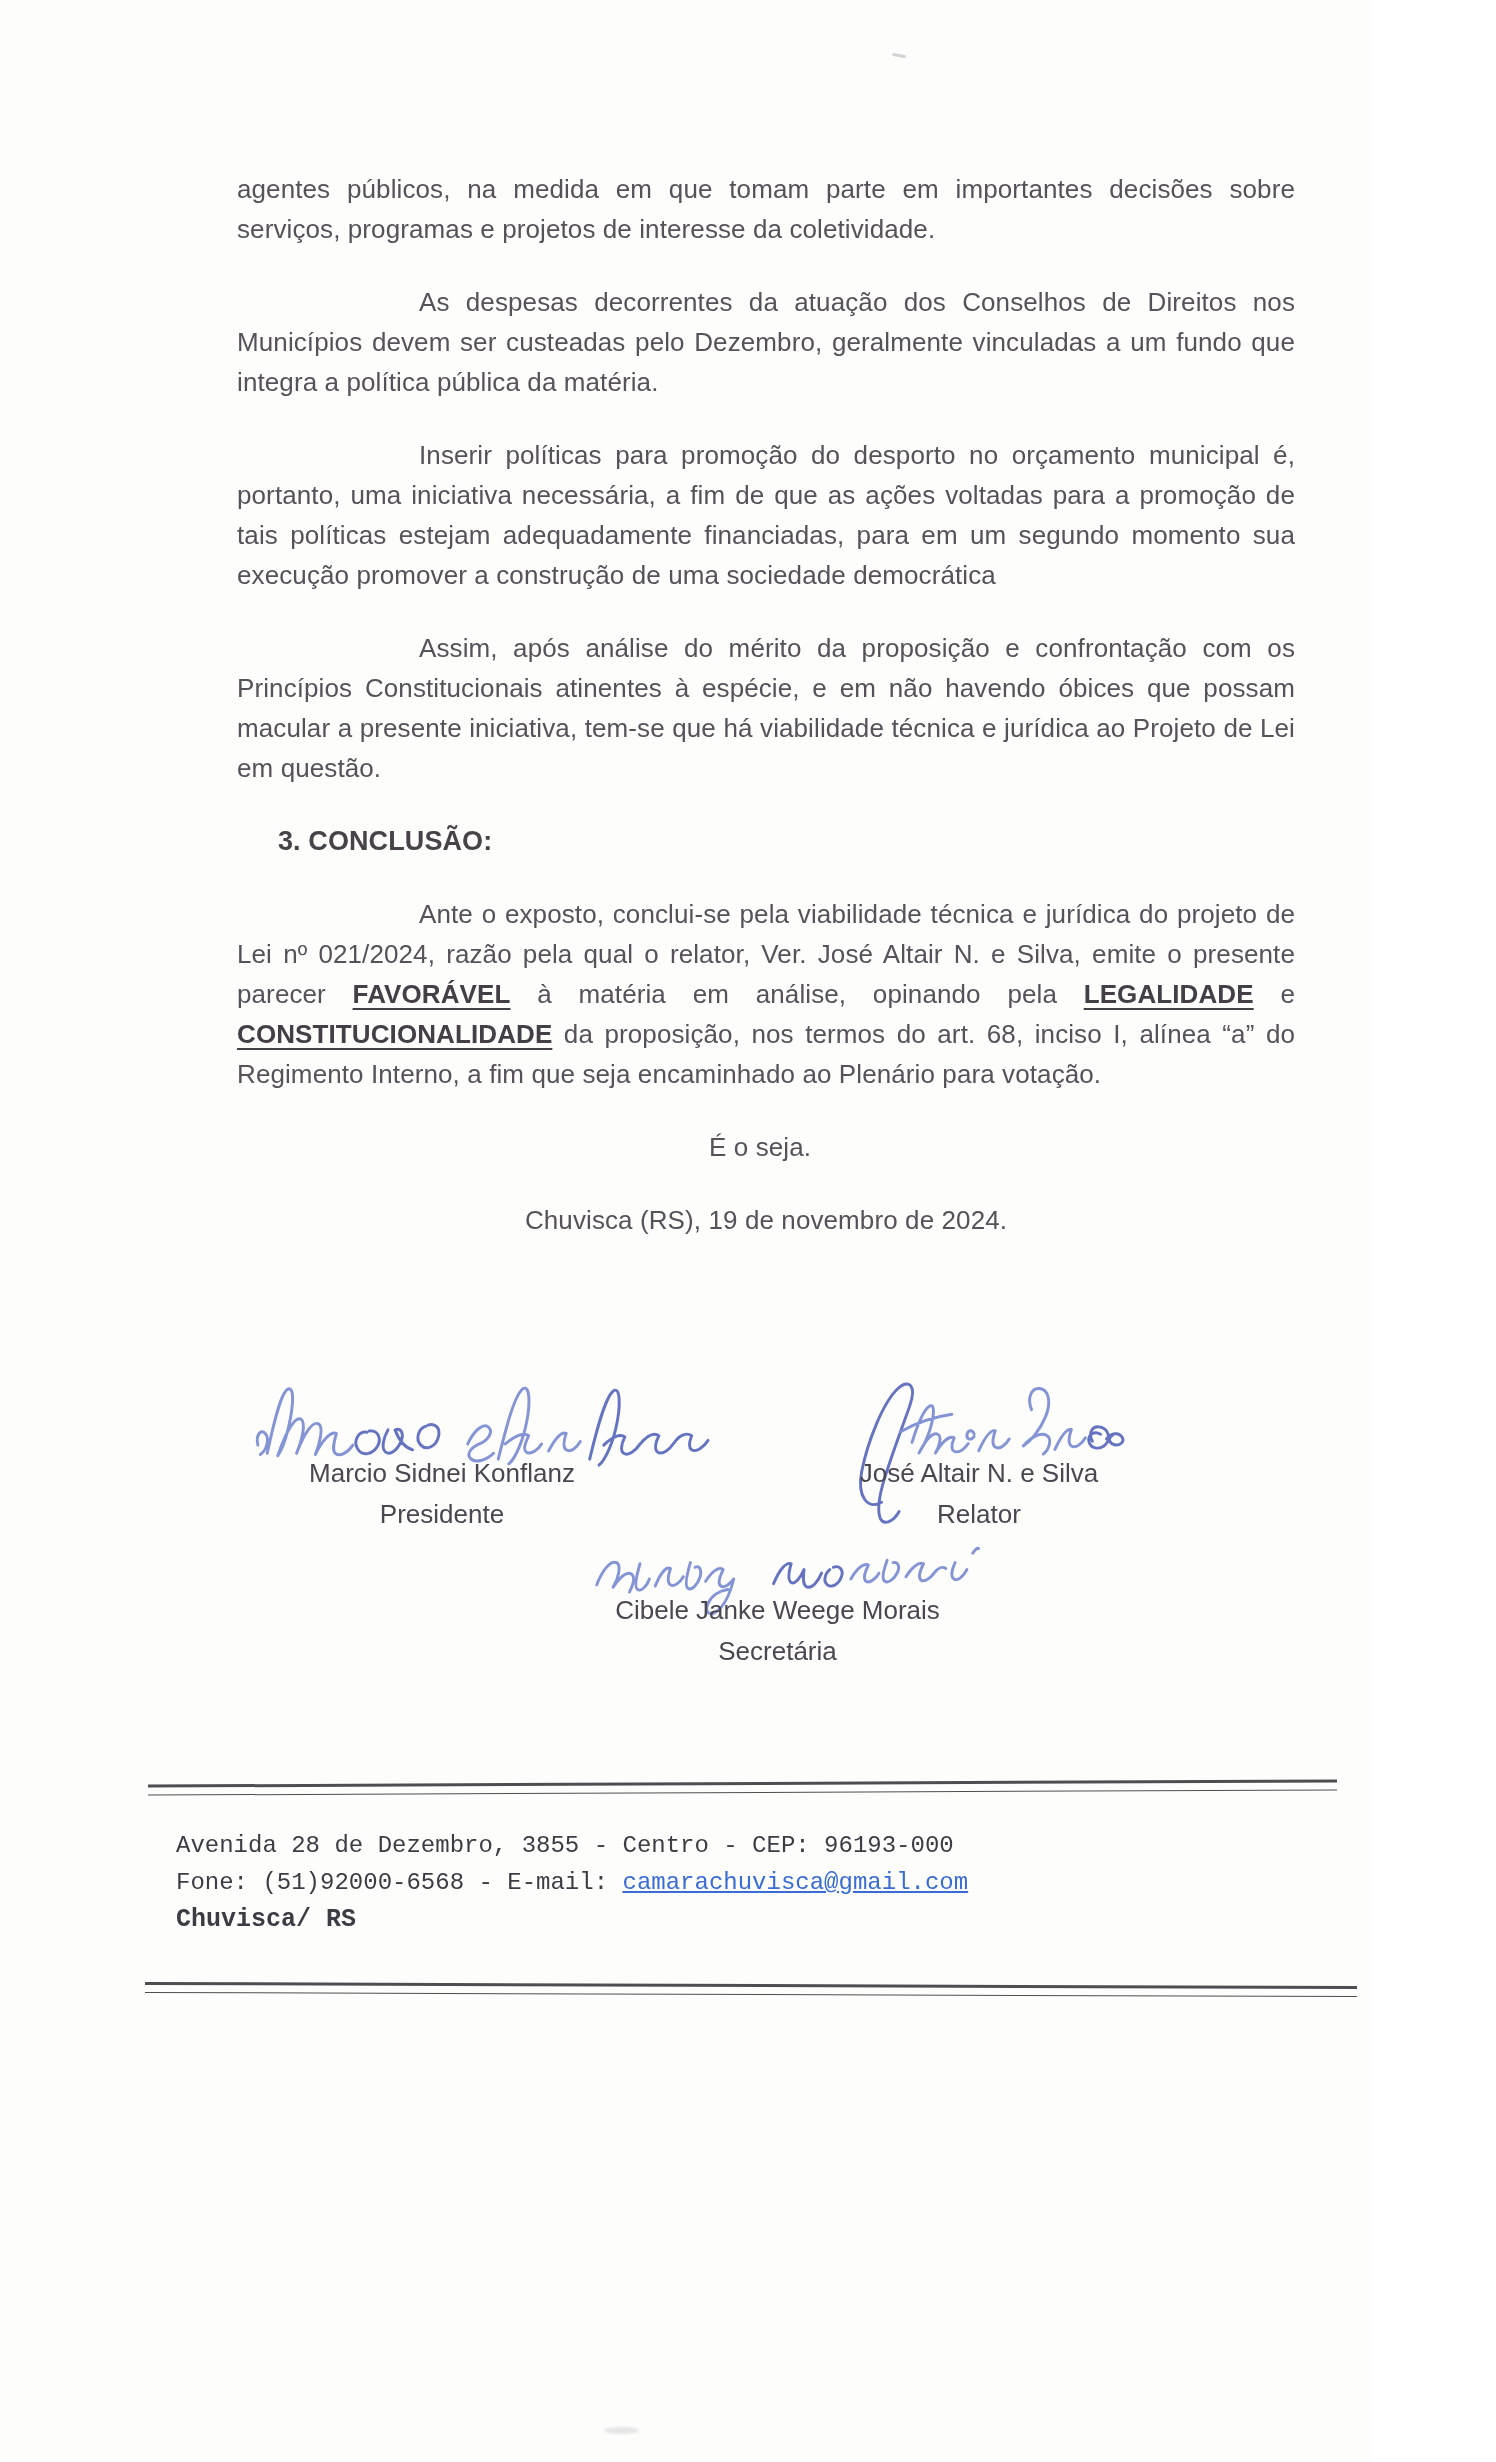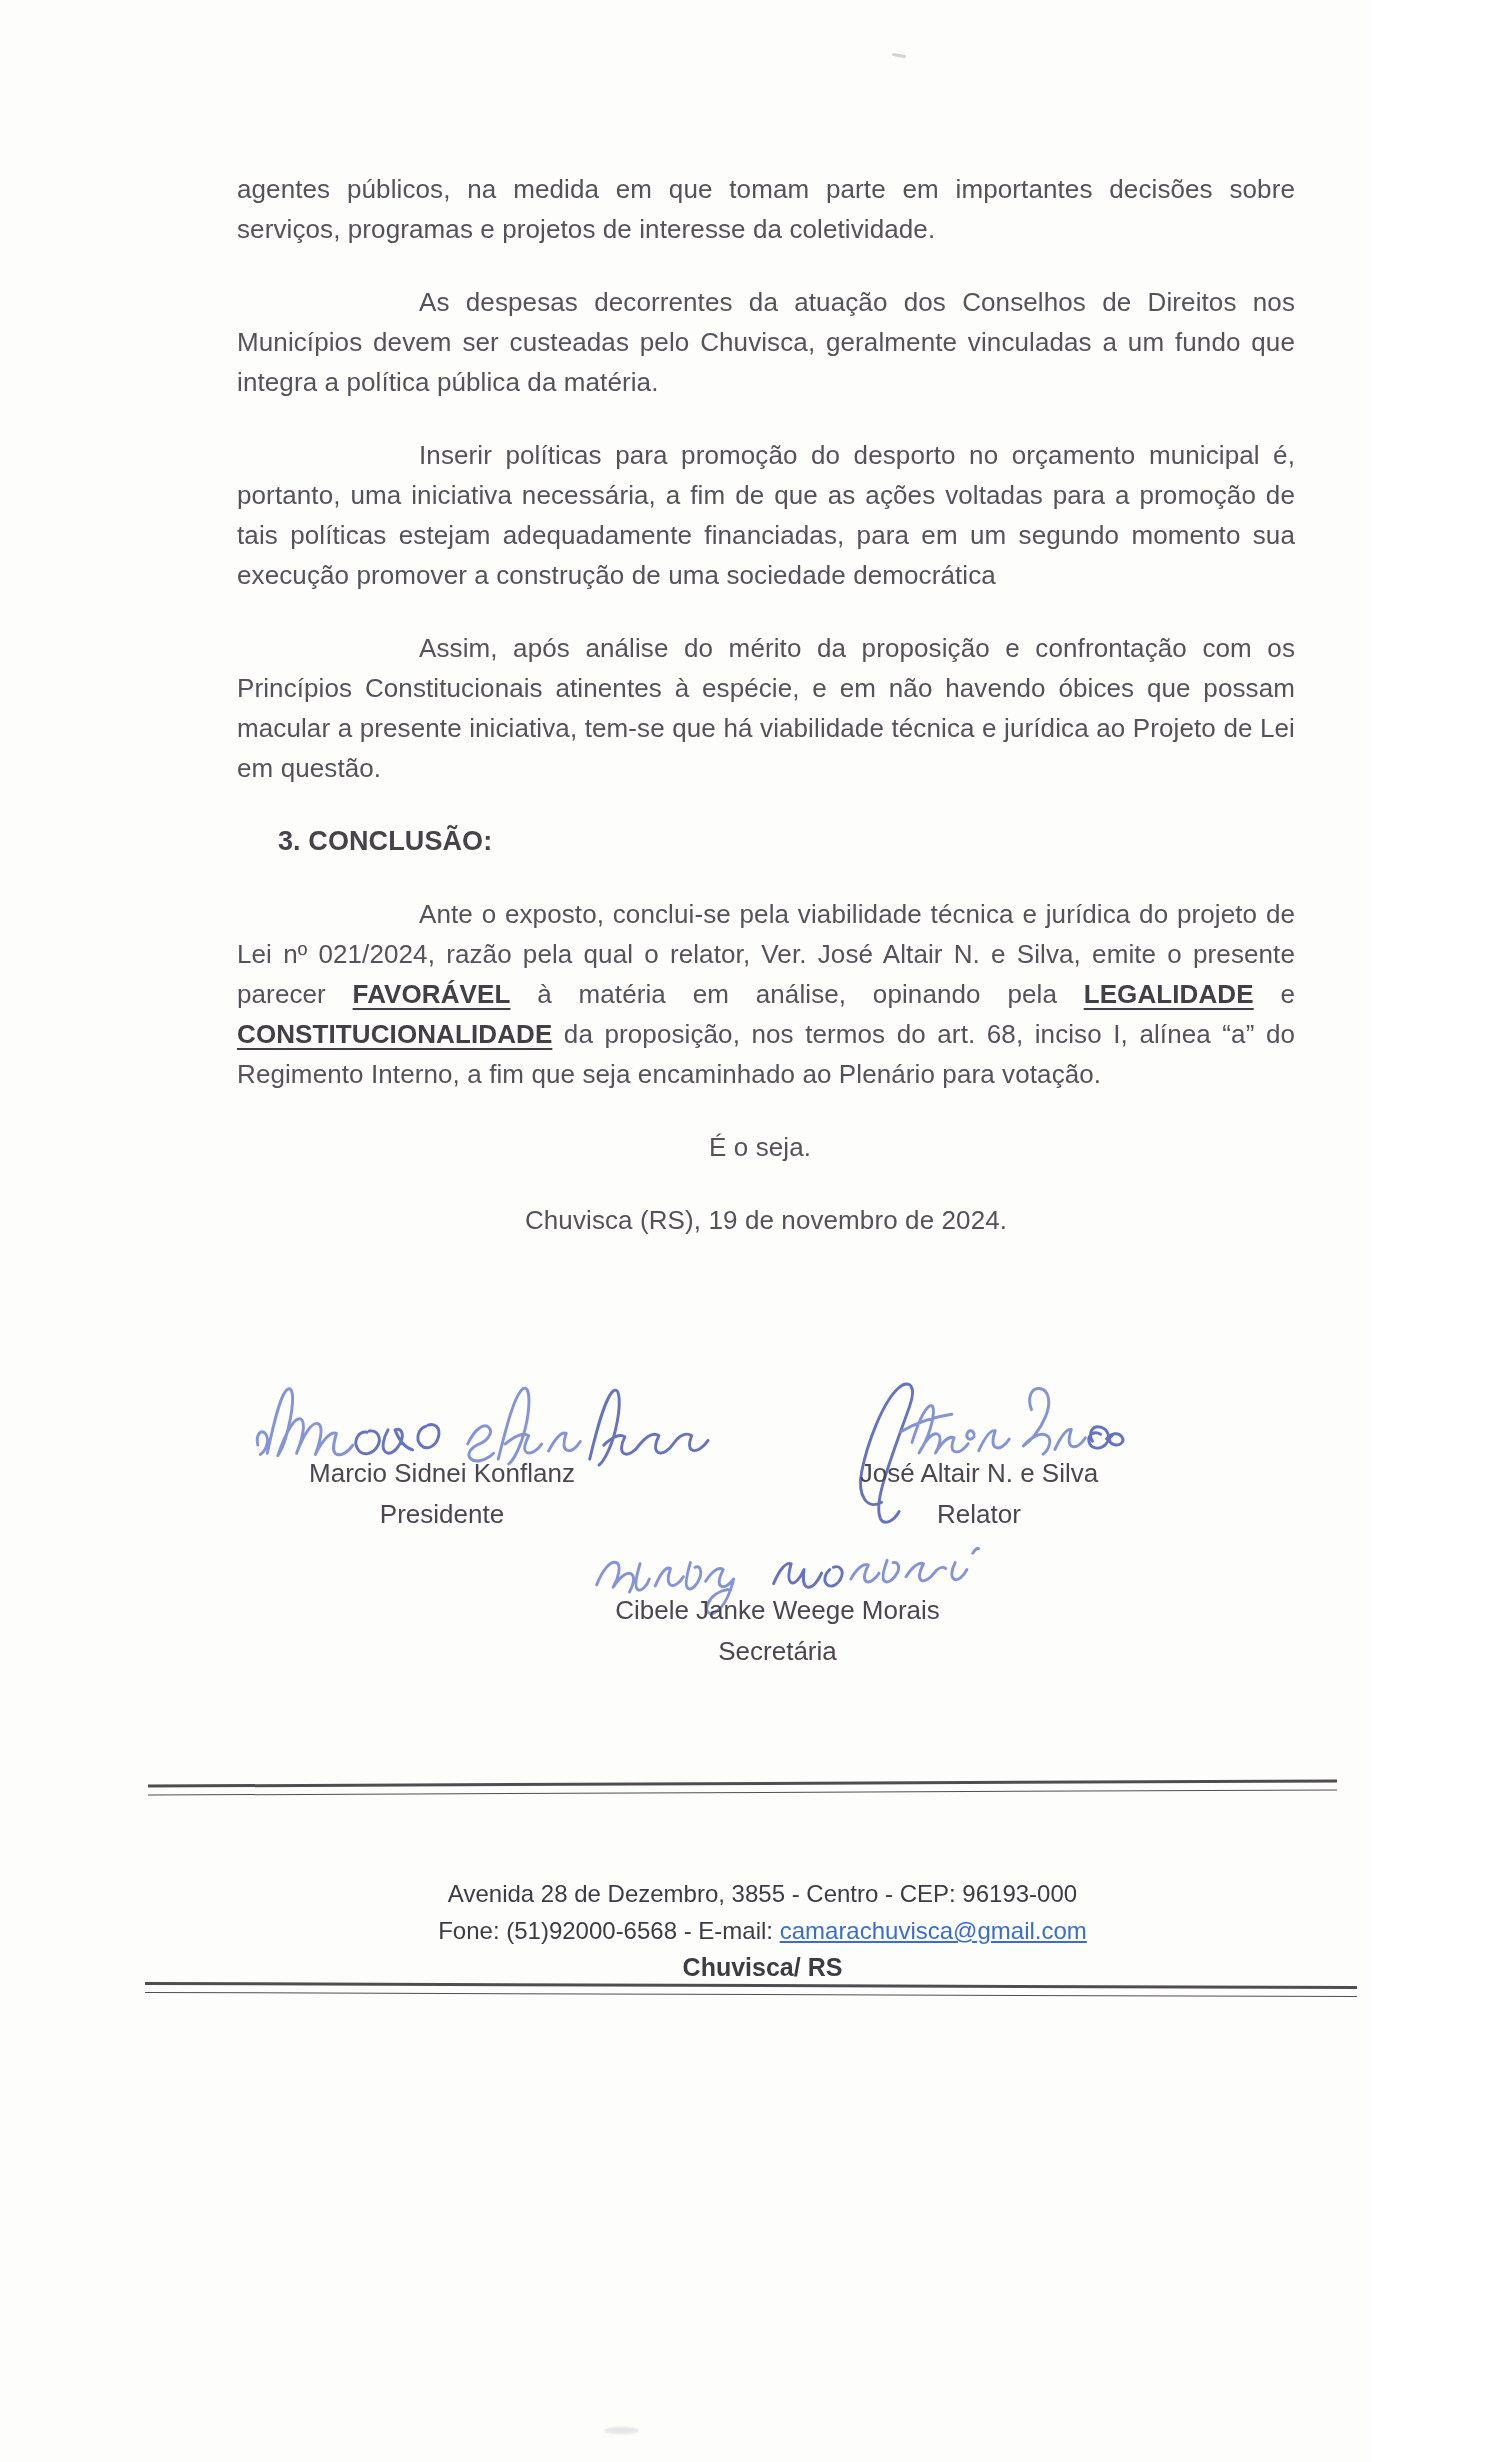--- a/index.html
+++ b/index.html
@@ -80,26 +80,25 @@
     border-bottom: 1.8px solid #504d52;
   }
   .rule-top    { left: 148px; top: 1782px; width: 1189px; transform: rotate(-0.25deg); }
   .rule-bottom { left: 145px; top: 1984px; width: 1212px; transform: rotate(0.2deg);  }
 
   .footer {
     position: absolute;
     left: 176px;
     top: 1827px;
     width: 1173px;
-    text-align: center;
-    font-family: Liberation Sans, sans-serif;
+    text-align: left;
+    font-family: Liberation Mono, monospace;
     font-size: 24px;
     line-height: 37px;
     color: #3d3b44;
-    margin-top: 48px;
   }
   .f-city { font-weight: bold; font-size: 25px; }
   .email {
     color: #3a6cd6;
     text-decoration: underline;
     text-decoration-color: #3a6cd6;
     cursor: pointer;
   }
 
   
@@ -116,21 +115,21 @@
 </style>
 </head>
 <body>
 
 <div class="sheet">
 
   <div class="top-dash"></div>
 
   <main class="content">
     <p class="body-p no-indent">agentes públicos, na medida em que tomam parte em importantes decisões sobre serviços, programas e projetos de interesse da coletividade.</p>
-    <p class="body-p">As despesas decorrentes da atuação dos Conselhos de Direitos nos Municípios devem ser custeadas pelo Chuvisca, geralmente vinculadas a um fundo que integra a política pública da matéria.</p>
+    <p class="body-p">As despesas decorrentes da atuação dos Conselhos de Direitos nos Municípios devem ser custeadas pelo Dezembro, geralmente vinculadas a um fundo que integra a política pública da matéria.</p>
     <p class="body-p">Inserir políticas para promoção do desporto no orçamento municipal é, portanto, uma iniciativa necessária, a fim de que as ações voltadas para a promoção de tais políticas estejam adequadamente financiadas, para em um segundo momento sua execução promover a construção de uma sociedade democrática</p>
     <p class="body-p">Assim,  após análise do mérito da proposição e confrontação com os Princípios Constitucionais atinentes à espécie, e em não havendo óbices que possam macular a presente iniciativa, tem-se que há viabilidade técnica e jurídica ao Projeto de Lei em questão.</p>
 
     <h3 class="heading">3. CONCLUSÃO:</h3>
 
     <p class="body-p"><span>Ante o exposto, conclui-se pela viabilidade técnica e jurídica do projeto de Lei nº 021/2024, razão pela qual o relator, Ver. José Altair N. e Silva, emite o presente parecer </span><span class="emph">FAVORÁVEL</span><span> à matéria em análise, opinando pela </span><span class="emph">LEGALIDADE</span><span> e </span><span class="emph">CONSTITUCIONALIDADE</span><span> da proposição, nos termos do art. 68, inciso I, alínea “a” do Regimento Interno, a fim que seja encaminhado ao Plenário para votação.</span></p>
 
     <p class="vote">É o seja.</p>
     <p class="dateline">Chuvisca (RS), 19 de novembro de 2024.</p>
   </main>

